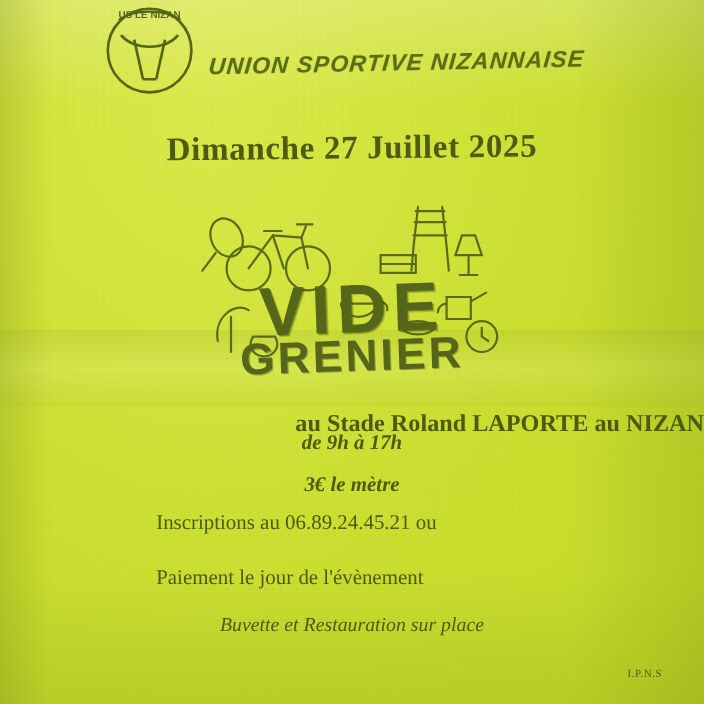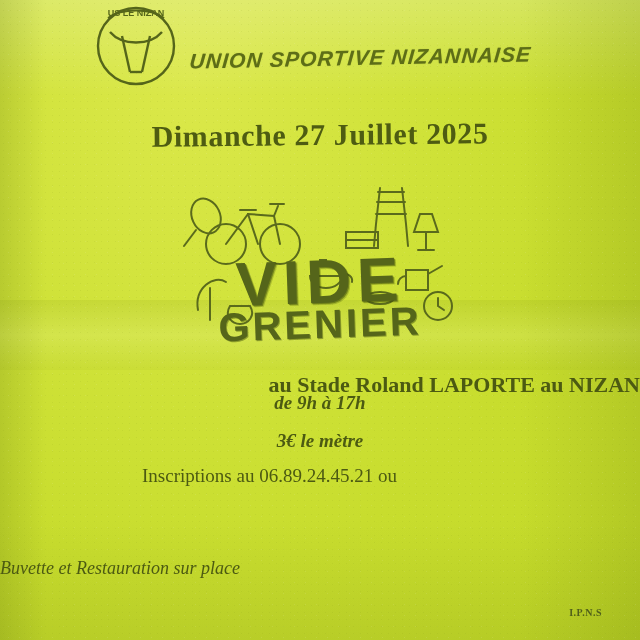--- a/index.html
+++ b/index.html
@@ -157,32 +157,32 @@
     text-align: center;
   }
   .insc { top: 462px; }
   .phone2 { top: 486px; }
   .payment { top: 512px; }
 
   .buvette {
     position: absolute;
     top: 558px;
     left: 0; right: 0;
+    text-align: center;
     font-size: 18px;
     font-style: italic;
     color: #4c5a12;
   }
   .ipns {
     position: absolute;
     right: 38px;
     bottom: 22px;
     font-size: 10px;
     letter-spacing: 0.5px;
     color: #50601a;
-    font-weight: bold;
   }
 
   
   .speckle {
     position: absolute;
     inset: 0;
     z-index: 2;
     pointer-events: none;
     opacity: 0.20;
     background-image:
@@ -261,18 +261,19 @@
     </div>
 
     <div class="vide-word">VIDE</div>
     <div class="grenier-word">GRENIER</div>
 
     <div class="place">au Stade Roland LAPORTE au NIZAN</div>
     <div class="hours">de 9h à 17h</div>
     <div class="price">3€ le mètre</div>
 
     <div class="block-left insc">Inscriptions au 06.89.24.45.21 ou</div>
+    <div class="block-left payment">Paiement le jour de l'évènement</div>
 
     <div class="buvette">Buvette et Restauration sur place</div>
     <div class="ipns">I.P.N.S</div>
 
   </div>
 </div>
 
 </body></html>

